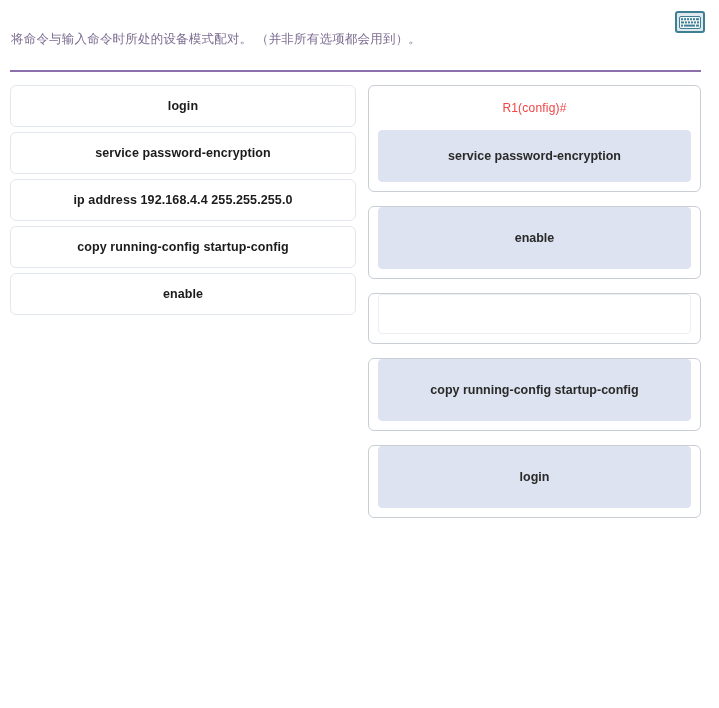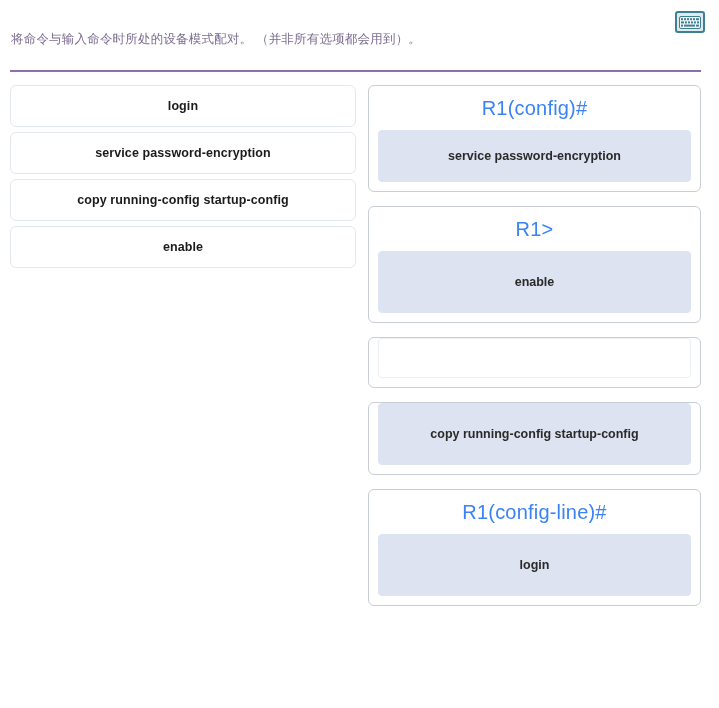--- a/index.html
+++ b/index.html
@@ -96,22 +96,22 @@
     border-radius: 6px;
     margin-bottom: 14px;
     padding: 0;
     overflow: hidden;
   }
   .mode-prompt {
     height: 44px;
     display: flex;
     align-items: center;
     justify-content: center;
-    font-size: 20px;
-    color: #3b82f6;
+    font-size: 12px;
+    color: #ef4444;
     letter-spacing: 0.2px;
     user-select: none;
   }
   .dropzone {
     margin: 0 9px 9px 9px;
     height: 56px;
     border-radius: 4px;
     display: flex;
     align-items: center;
     justify-content: center;
@@ -167,45 +167,46 @@
 </div>
 
 <div id="left-column">
   <div class="cmd-chip">
     <span>login</span>
   </div>
   <div class="cmd-chip">
     <span>service password-encryption</span>
   </div>
   <div class="cmd-chip">
+    <span>ip address 192.168.4.4 255.255.255.0</span>
+  </div>
+  <div class="cmd-chip">
     <span>copy running-config startup-config</span>
   </div>
   <div class="cmd-chip">
     <span>enable</span>
   </div>
 </div>
 
 <div id="right-column">
 
   <div class="mode-card h-card-1">
     <div class="mode-prompt">R1(config)#</div>
     <div class="dropzone">service password-encryption</div>
   </div>
 
   <div class="mode-card h-card-2">
-    <div class="mode-prompt">R1&gt;</div>
     <div class="dropzone">enable</div>
   </div>
 
   <div class="mode-card h-card-3">
     <div class="dropzone empty"></div>
   </div>
 
   <div class="mode-card h-card-4">
     <div class="dropzone">copy running-config startup-config</div>
   </div>
 
   <div class="mode-card h-card-5">
-    <div class="mode-prompt">R1(config-line)#</div>
     <div class="dropzone">login</div>
   </div>
 
 </div>
 
 </body></html>

